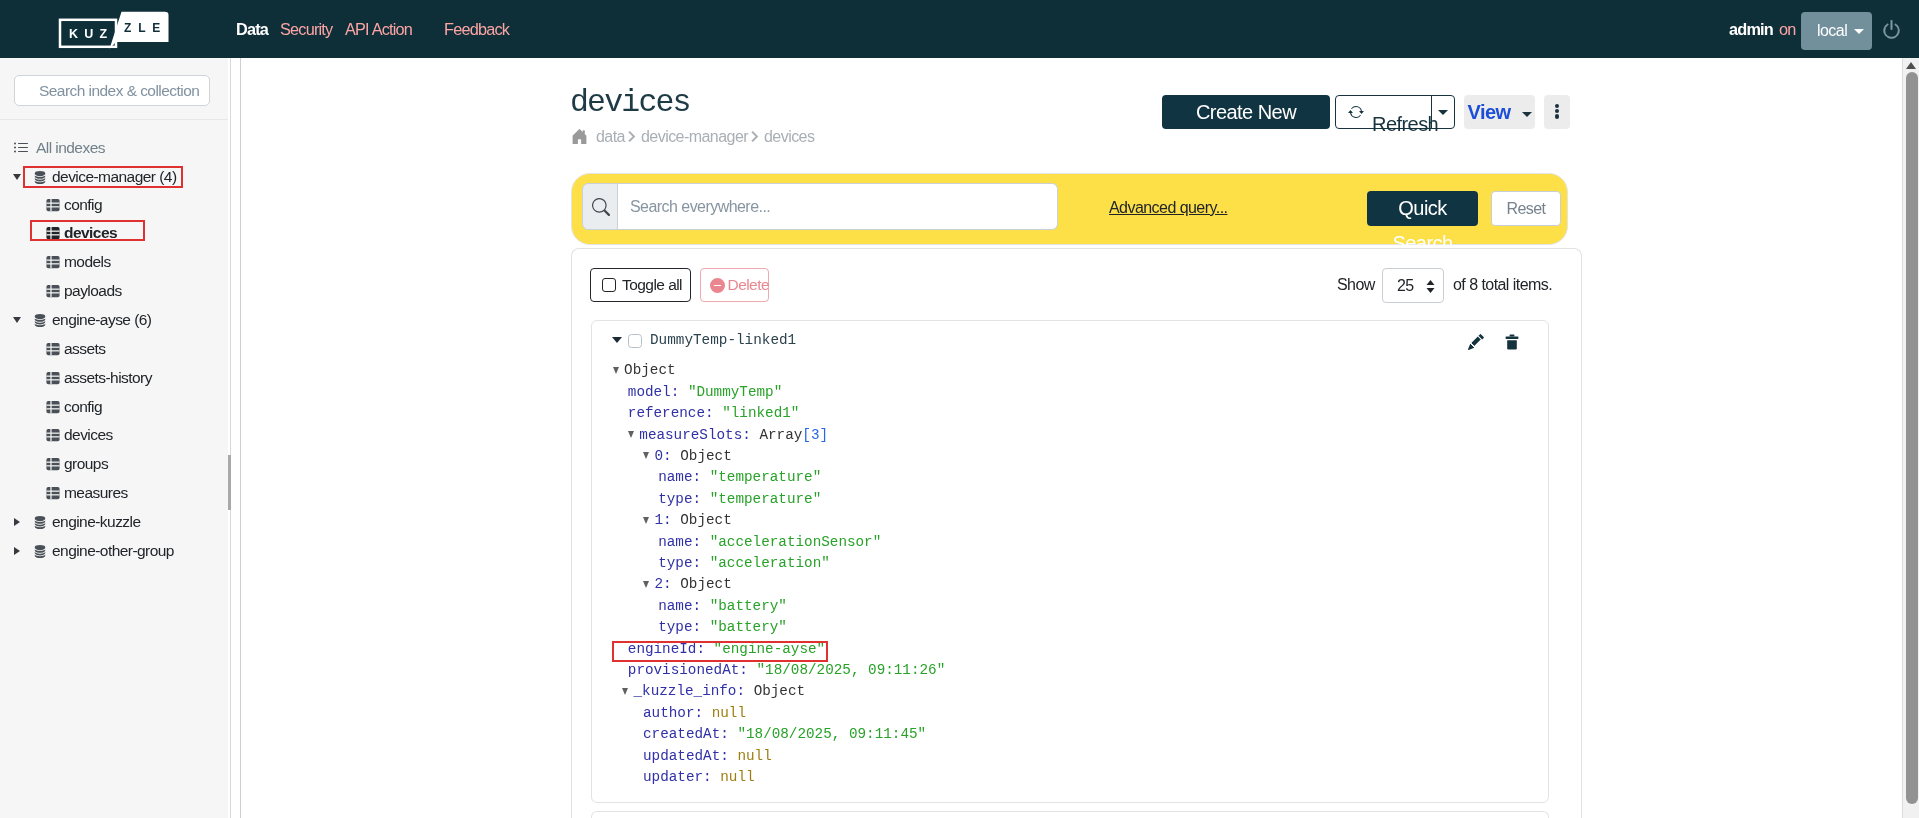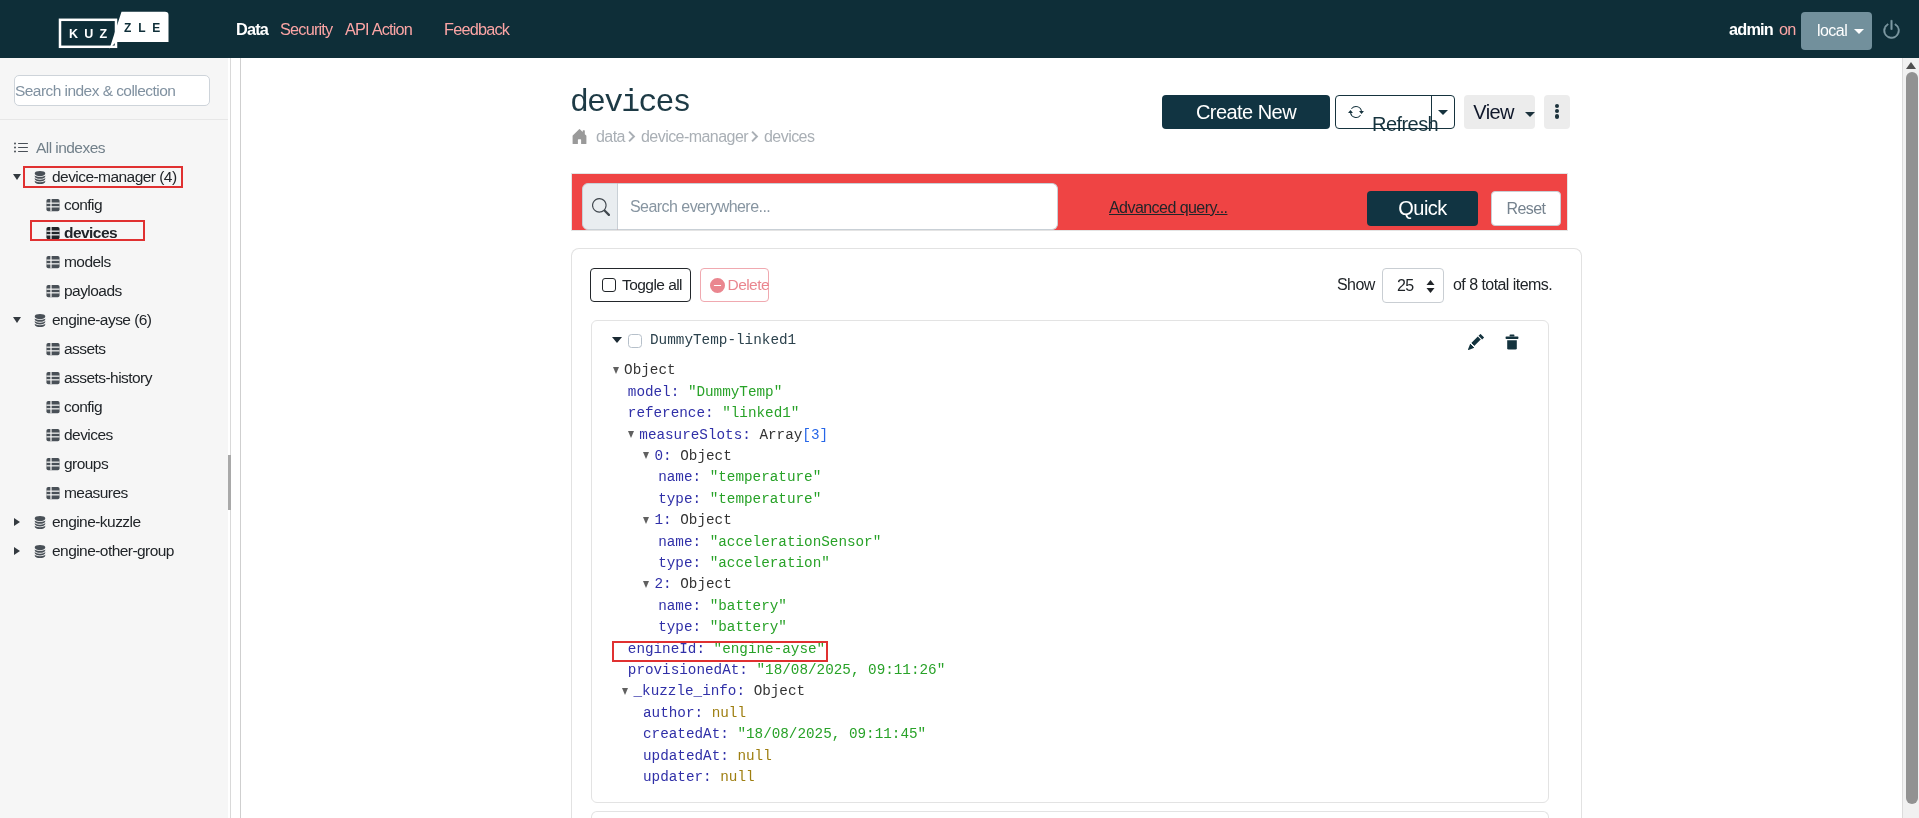--- a/index.html
+++ b/index.html
@@ -16,40 +16,40 @@
   .navlink.active { color:#fff; font-weight:bold; }
   #localbtn { position:absolute; left:1801px; top:12px; width:71px; height:38px; background:#72909c; border-radius:4px; color:#fff; font-size:16px; line-height:38px; text-align:left; padding-left:16px; }
   #localbtn .car { display:inline-block; margin-left:7px; width:0; height:0; border-left:5px solid transparent; border-right:5px solid transparent; border-top:5px solid #fff; vertical-align:2px; }
 
   
   #sidebar { position:absolute; left:0; top:58px; width:228px; height:760px; background:#f6f6f6; }
   #sb-gutter { position:absolute; left:228px; top:58px; width:13px; height:760px; background:#fff; }
   #sb-line { position:absolute; left:230px; top:58px; width:1px; height:760px; background:#d9d9d9; }
   #sb-thumb { position:absolute; left:228px; top:455px; width:3px; height:55px; background:#a9a9a9; }
   #main-border { position:absolute; left:240px; top:58px; width:1px; height:760px; background:#cfcfcf; }
-  #sb-search { position:absolute; left:14px; top:17px; width:196px; height:31px; background:#fff; border:1px solid #ced4da; border-radius:5px; color:#8091a0; font-size:15.5px; line-height:29px; padding-left:0; }
+  #sb-search { position:absolute; left:14px; top:17px; width:196px; height:31px; background:#fff; border:1px solid #ced4da; border-radius:5px; color:#8091a0; font-size:15.5px; line-height:29px; padding-left:24px; }
   #sb-div { position:absolute; left:0; top:61px; width:228px; height:1px; background:#e7e7e7; }
   .trow { position:absolute; left:0; width:228px; height:22px; font-size:15.5px; color:#212529; white-space:nowrap; }
   .trow .txt { position:absolute; top:50%; transform:translateY(-50%); }
   .gray { color:#72808a; }
   .caret-d { position:absolute; width:0; height:0; border-left:4.5px solid transparent; border-right:4.5px solid transparent; border-top:6px solid #343a40; top:50%; margin-top:-3px; }
   .caret-r { position:absolute; width:0; height:0; border-top:4.5px solid transparent; border-bottom:4.5px solid transparent; border-left:6px solid #343a40; top:50%; margin-top:-4.5px; }
   .redbox { position:absolute; border:2px solid #e03131; }
 
   
   #title { position:absolute; left:570px; top:85px; font-size:31.5px; letter-spacing:-1.8px !important; color:#1d3a45; }
   .crumb { position:absolute; top:128px; height:17px; line-height:17px; font-size:16px; color:#a9afb5; white-space:nowrap; }
 
   .btn { position:absolute; border-radius:4px; font-size:20px; }
   #btn-create { left:1162px; top:95px; width:168px; height:34px; background:#113442; color:#fff; text-align:center; line-height:34px; }
   #btn-refresh { left:1335px; top:95px; width:120px; height:34px; background:#fff; border:1px solid #16333e; color:#16333e; }
-  #btn-view { left:1464px; top:95px; width:71px; height:34px; background:#ececec; color:#0f172a; text-align:right; line-height:34px; font-weight:400;}
+  #btn-view { left:1464px; top:95px; width:71px; height:34px; background:#ececec; color:#1d4ed8; text-align:center; line-height:34px; font-weight:700;}
   #btn-dots { left:1544px; top:95px; width:26px; height:34px; background:#ececec; }
 
-  #search-card { position:absolute; left:571px; top:173px; width:997px; height:58px; background:#ef4444; border:1px solid #e4e4e4; border-radius:0; }
+  #search-card { position:absolute; left:571px; top:173px; width:997px; height:72px; background:#fde047; border:1px solid #e4e4e4; border-radius:19px; }
   #sc-addon { position:absolute; left:10px; top:9px; width:36px; height:47px; background:#e9edf0; border:1px solid #c9d0d6; border-radius:6px 0 0 6px; }
   #sc-input { position:absolute; left:46px; top:9px; width:440px; height:47px; background:#fff; border:1px solid #c9d0d6; border-left:none; border-radius:0 6px 6px 0; color:#8795a1; font-size:16px; line-height:45px; padding-left:12px; }
   #adv-q { position:absolute; left:537px; top:25px; font-size:16px; color:#212529; text-decoration:underline; }
   #btn-quick { position:absolute; left:795px; top:17px; width:111px; height:35px; background:#113442; border-radius:4px; color:#fff; font-size:20px; text-align:center; line-height:35px; }
   #btn-reset { position:absolute; left:919px; top:17px; width:70px; height:35px; background:#fff; border:1px solid #c9ced4; border-radius:4px; color:#75828e; font-size:16px; text-align:center; line-height:33px; }
 
   #list-card { position:absolute; left:571px; top:248px; width:1011px; height:571px; background:#fff; border:1px solid #e2e2e2; border-radius:8px 8px 0 0; border-bottom:none; }
   #btn-toggle { position:absolute; left:18px; top:19px; width:101px; height:34px; border:1px solid #23272b; border-radius:4px; background:#fff; color:#212529; font-size:15.5px; }
   #btn-delete { position:absolute; left:128px; top:19px; width:69px; height:34px; border:1px solid #f0a9b0; border-radius:4px; background:#fff; color:#ea868f; font-size:15.5px; }
   #show-select { position:absolute; left:810px; top:19px; width:62px; height:35px; border:1px solid #c9ced3; border-radius:4px; background:#fff; color:#212529; font-size:16px; }

